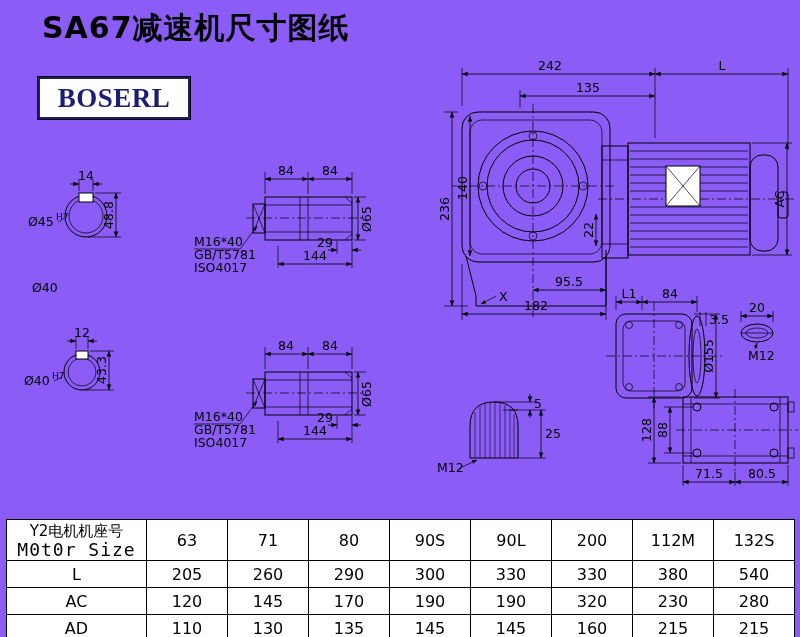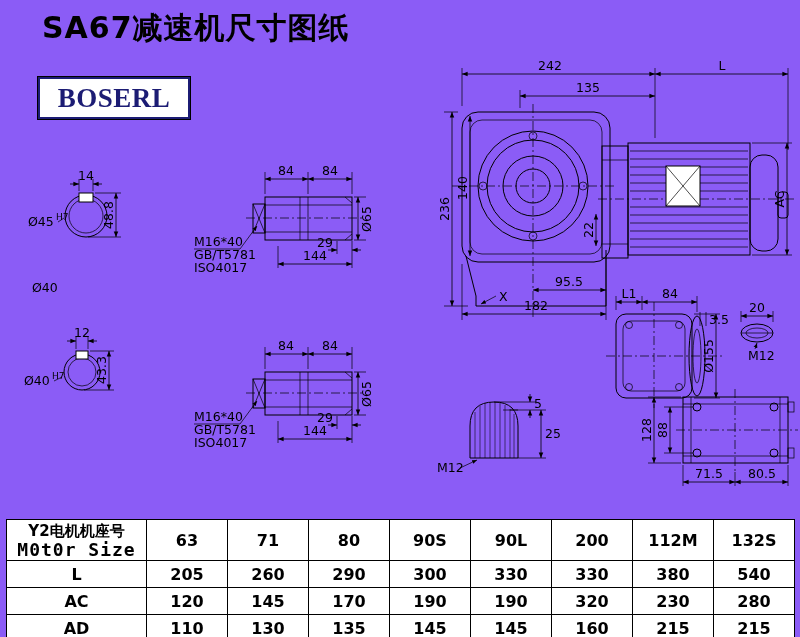--- a/index.html
+++ b/index.html
@@ -19,21 +19,21 @@
   .ext{fill:none;stroke:#000;stroke-width:.7;}
   .dim{fill:none;stroke:#000;stroke-width:.8;}
   .cl{fill:none;stroke:#000;stroke-width:.7;stroke-dasharray:9 3 2 3;}
   .wh{fill:#fff;stroke:#000;stroke-width:1;}
   text.d{font-family:"DejaVu Sans",sans-serif;font-size:12.5px;fill:#000;}
   text.s{font-family:"DejaVu Sans",sans-serif;font-size:9px;fill:#000;}
 
   
   .dim-table{position:absolute;left:6px;top:519px;width:789px;border-collapse:collapse;table-layout:fixed;background:#fff;}
   .dim-table th,.dim-table td{border:1px solid #000;text-align:center;vertical-align:middle;
-       font-family:"DejaVu Sans",sans-serif;font-size:16px;font-weight:bold;padding:0;height:26px;margin-left:39px;}
+       font-family:"DejaVu Sans",sans-serif;font-size:16px;font-weight:normal;padding:0;height:26px;margin-left:39px;}
   .dim-table tr.hrow th{height:40px;}
   .hdr1{font-size:15px;line-height:19px;}
   .hdr2{font-family:"DejaVu Sans Mono",monospace;font-size:18px;line-height:17px;letter-spacing:1px;}
 </style>
 </head>
 <body>
 
 <div class="page">
 
   <div class="title">SA67减速机尺寸图纸</div>

